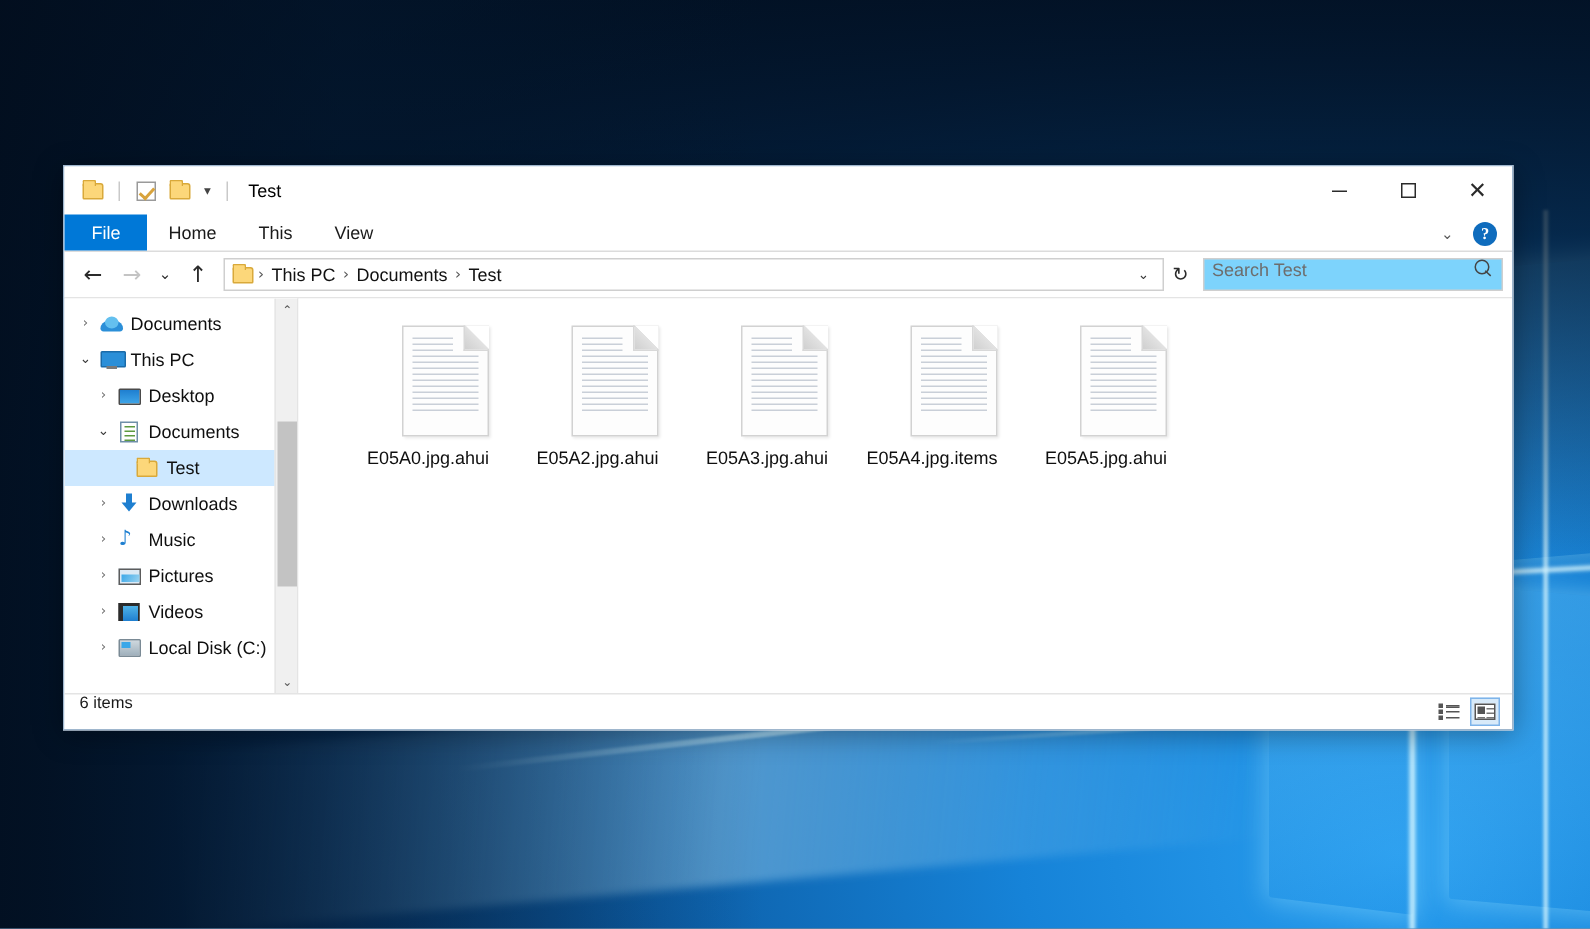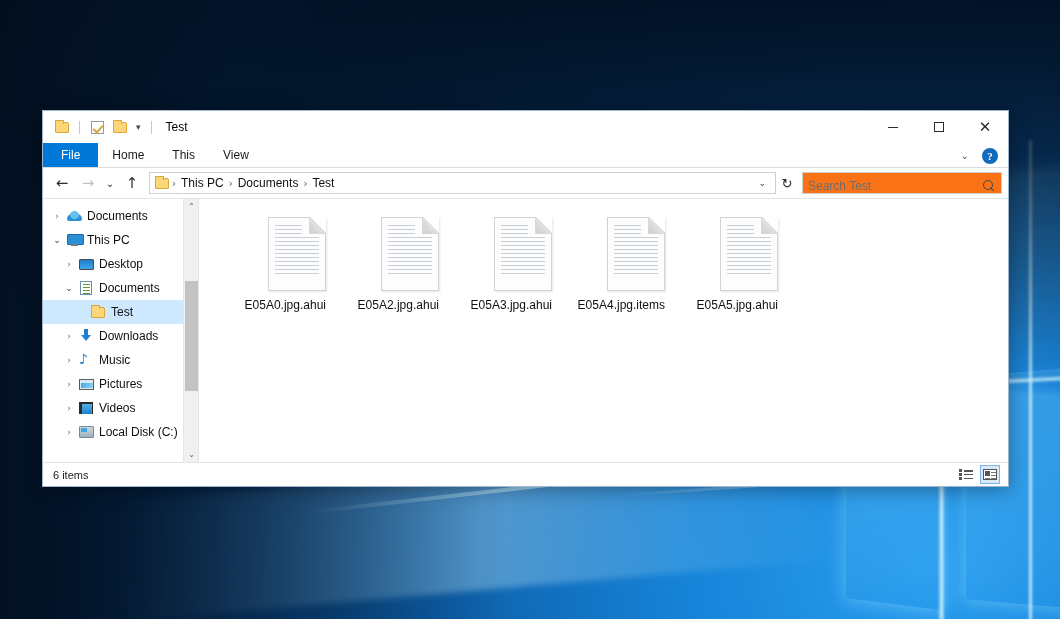--- a/index.html
+++ b/index.html
@@ -153,22 +153,22 @@
   .crumb { font-size: 12px; color: #111; padding: 0 4px; white-space: nowrap; }
   .crumb-sep { color: #5a5a5a; font-size: 10px; padding: 0 1px; font-family: "DejaVu Sans", sans-serif; }
   .crumb-spacer { flex: 1 1 auto; }
   .crumb-caret { color: #3a3a3a; font-size: 9px; padding: 0 5px; }
   .refresh-btn {
     width: 22px; height: 22px; display: flex; align-items: center; justify-content: center;
     border: 1px solid transparent; color: #2b2b2b; font-size: 13px;
     font-family: "DejaVu Sans", sans-serif;
   }
   .searchbox {
-    width: 200px; height: 22px; border: 1px solid #cfcfcf; background: #f97316;
-    display: flex; align-items: flex-end; padding: 0 5px; margin-left: 4px;
+    width: 200px; height: 22px; border: 1px solid #cfcfcf; background: #7dd3fc;
+    display: flex; align-items: flex-start; padding: 0 5px; margin-left: 4px;
   }
   .searchbox input {
     flex: 1 1 auto; border: none; outline: none; font-size: 12px;
     color: #333; font-family: "Liberation Sans", sans-serif; background: transparent;
     min-width: 0;
   }
   .searchbox input::placeholder { color: #6d6d6d; }
   .mag {
     width: 13px; height: 13px; position: relative; flex: 0 0 auto;
   }
@@ -333,21 +333,21 @@
   }
   .doc-icon .ln.short { width: 62%; }
   .fname {
     margin-top: 7px; font-size: 12px; color: #0f0f0f;
     text-align: center; white-space: nowrap;
   }
 
   
   .statusbar {
     height: 24px; flex: 0 0 auto; border-top: 1px solid #e4e4e4;
-    background: #fff; display: flex; align-items: center;
+    background: #fff; display: flex; 
     padding: 0 6px 0 10px; position: relative;
   }
   .status-text { font-size: 11px; color: #1a1a1a; }
   .view-btns { position: absolute; right: 8px; top: 2px; display: flex; gap: 4px; }
   .vbtn {
     width: 20px; height: 19px; display: flex; align-items: center; justify-content: center;
     border: 1px solid transparent;
   }
   .vbtn.active { border-color: #7eb4ea; background: #d8eaf9; }
   

